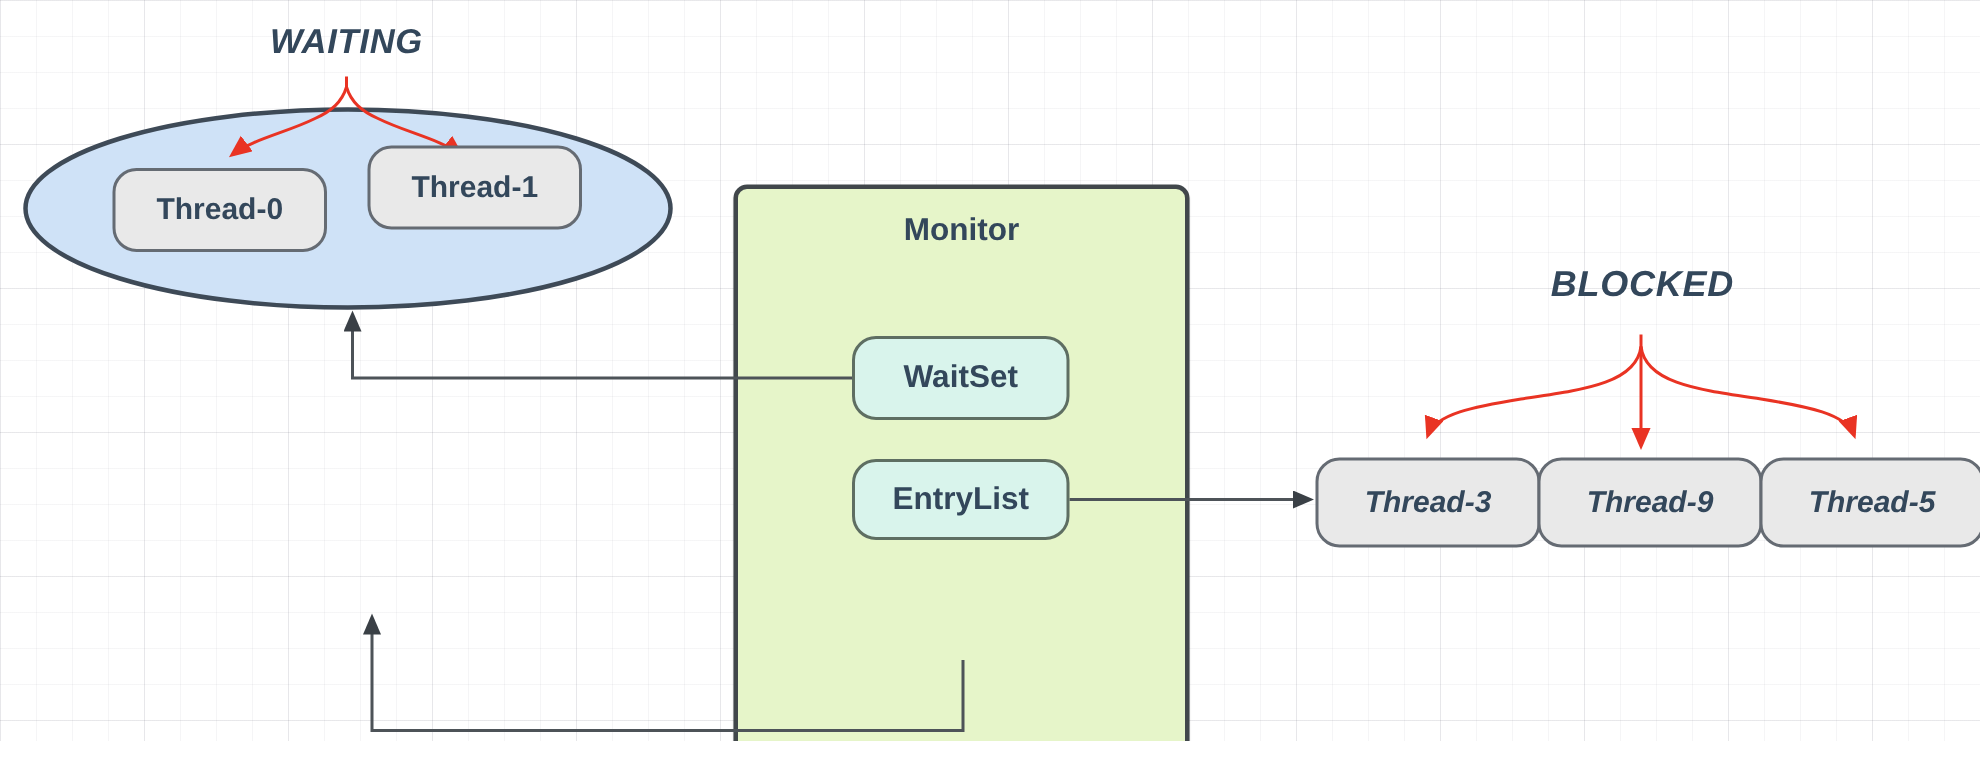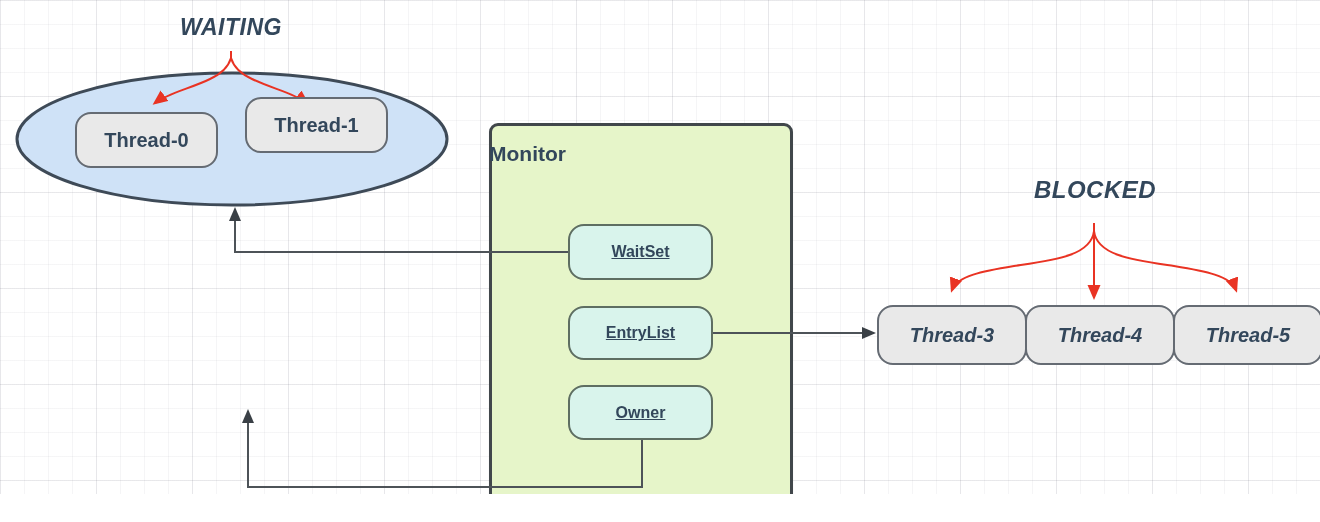--- a/index.html
+++ b/index.html
@@ -33,39 +33,40 @@
   .monitor-bg{
     left:489px;top:123px;width:304px;height:385px;
     background:var(--monitor-fill);
     border:3px solid var(--monitor-stroke);
     border-radius:9px;
     z-index:1;
     box-shadow:0 2px 1px rgba(0,0,0,0.18);
   }
   .monitor-title{
     left:489px;top:142px;width:304px;height:28px;
+    text-align:center;
     font-size:21px;font-weight:700;color:var(--text);
   }
 
   .box{
     display:flex;align-items:center;justify-content:center;
     font-weight:700;color:var(--text);
     text-align:right;
     border-radius:16px;
   }
   .gray-box{
     background:var(--gray-fill);
     border:2px solid var(--gray-stroke);
     font-size:20px;
   }
   .slot-box{
     background:var(--slot-fill);
     border:2px solid var(--slot-stroke);
-    font-size:16px;
-    left:568px;width:145px;text-decoration:underline;
+    font-size:21px;
+    left:568px;width:145px;
   }
   .blue-box{
     background:var(--blue-fill);
     border:2px solid var(--blue-stroke);
     font-size:20px;
   }
   #thread0{left:75px;top:112px;width:143px;height:56px;}
   #thread1{left:245px;top:97px;width:143px;height:56px;}
   #waitset{top:224px;height:56px;}
   #entrylist{top:306px;height:54px;}
@@ -122,22 +123,21 @@
   <div class="abs state-label" id="waiting-label">WAITING</div>
   <div class="abs state-label" id="blocked-label">BLOCKED</div>
 
   <div class="abs shape monitor-title">Monitor</div>
 
   <div class="abs shape box gray-box" id="thread0">Thread-0</div>
   <div class="abs shape box gray-box" id="thread1">Thread-1</div>
 
   <div class="abs shape box slot-box" id="waitset">WaitSet</div>
   <div class="abs shape box slot-box" id="entrylist">EntryList</div>
-  <div class="abs shape box slot-box" id="owner">Owner</div>
 
 
   <div class="abs shape" id="blocked-row">
     <div class="box gray-box">Thread-3</div>
-    <div class="box gray-box">Thread-4</div>
+    <div class="box gray-box">Thread-9</div>
     <div class="box gray-box">Thread-5</div>
   </div>
 
 </div>
 
 </body></html>

